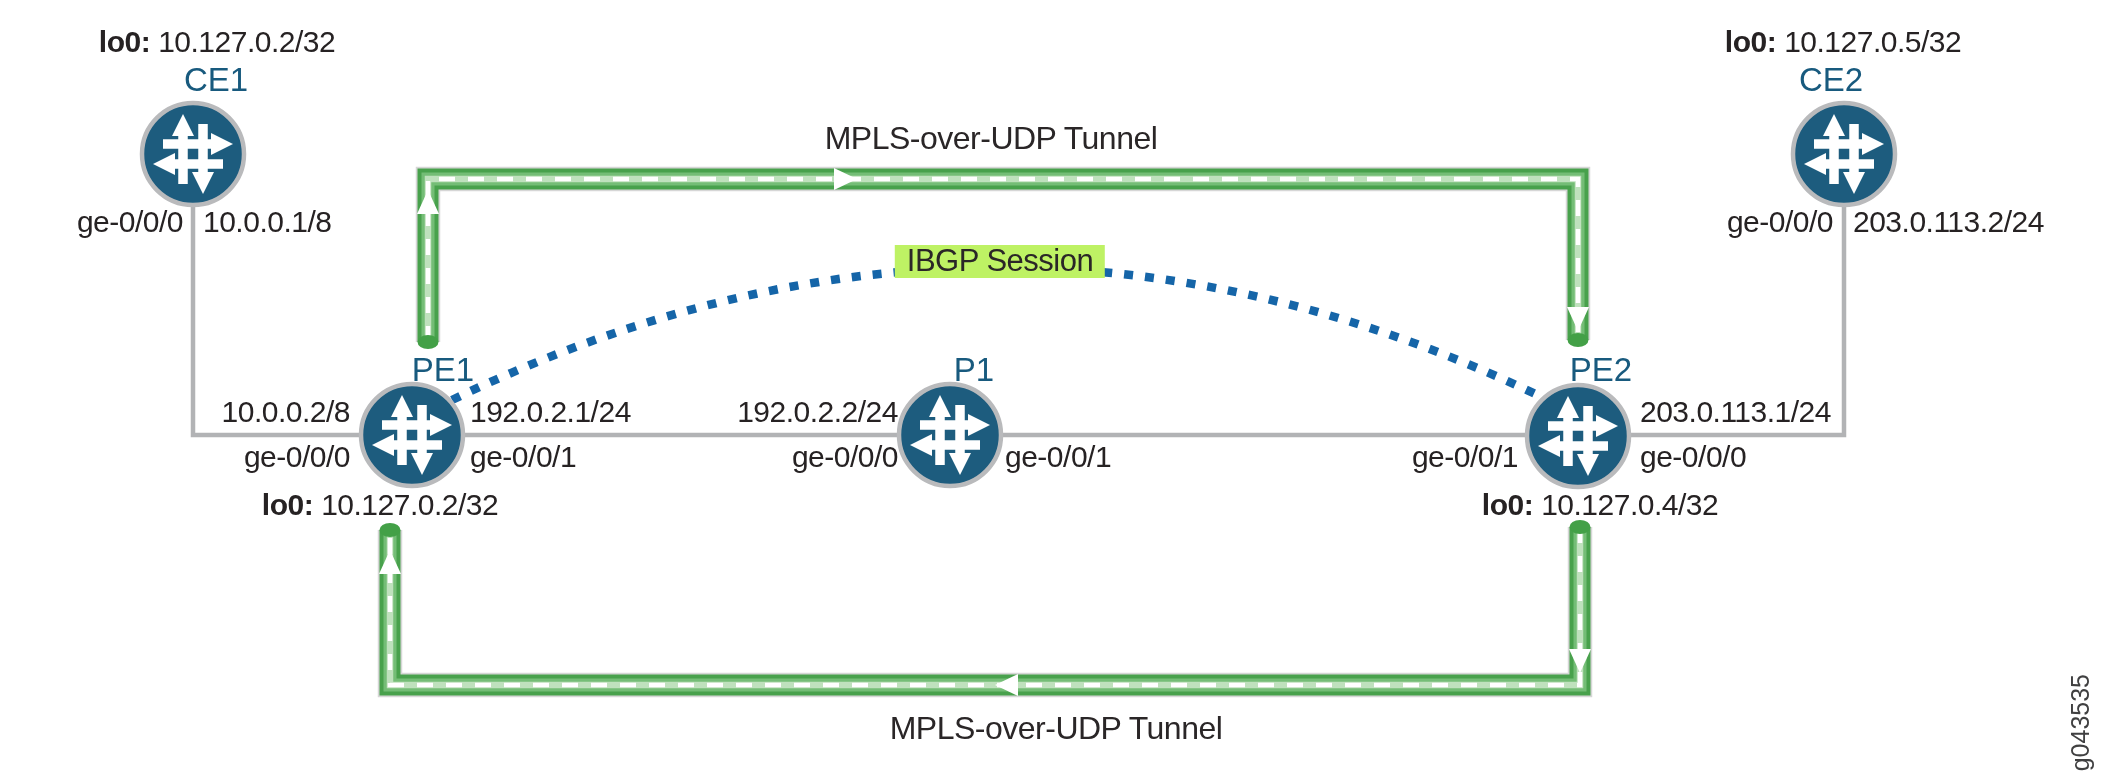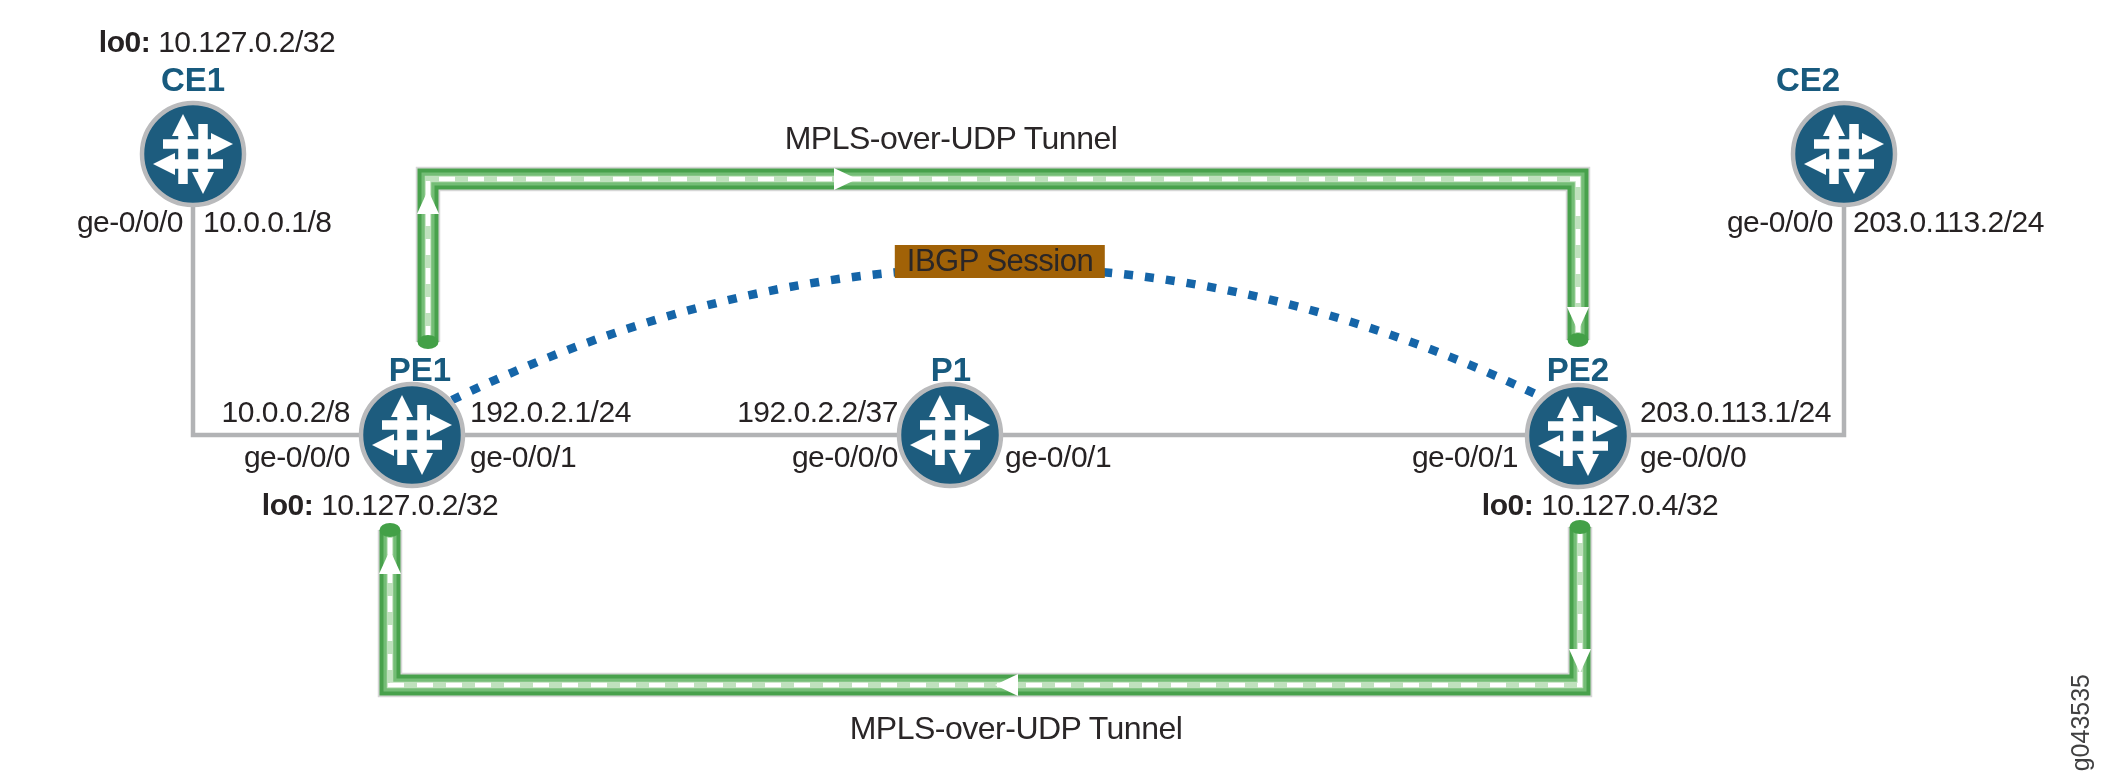--- a/index.html
+++ b/index.html
@@ -3,25 +3,25 @@
 <meta charset="utf-8">
 <style>
   html,body{margin:0;padding:0;background:#fff;}
   #stage{
     position:relative;width:2101px;height:781px;background:#ffffff;overflow:hidden;
     font-family:"Liberation Sans", sans-serif;color:#262223;
   }
   #diagram-svg{position:absolute;left:0;top:0;width:2101px;height:781px;}
   .lbl{position:absolute;white-space:nowrap;font-size:30px;letter-spacing:-0.5px;line-height:1.05;color:#262223;}
   .ctr{transform:translateX(-50%);text-align:center;}
-  .node-label{font-size:33px;font-weight:bold;color:#185a7e;letter-spacing:0;}
+  .node-label{font-size:33px;font-weight:normal;color:#185a7e;letter-spacing:0;margin-left:23px;}
   .lo0 .pfx{font-weight:bold;}
   .lo0 .val{margin-left:8px;}
-  .tunnel-label{font-size:32px;color:#2a2627;}
-  .ibgp-label{font-size:31px;color:#2a2627;background:#a16207;padding:0 12px;}
+  .tunnel-label{font-size:32px;color:#2a2627;margin-left:40px;}
+  .ibgp-label{font-size:31px;color:#2a2627;background:#bef264;padding:0 12px;}
   .figure-id{
     position:absolute;right:6px;bottom:10px;font-size:25px;color:#404041;
     writing-mode:vertical-rl;transform:rotate(180deg);letter-spacing:0;
   }
   
   .t-halo{fill:none;stroke:#d6d6d6;stroke-width:24.5px;stroke-linejoin:miter;}
   .t-g1{fill:none;stroke:#48a14c;stroke-width:21px;stroke-linejoin:miter;}
   .t-g2{fill:none;stroke:#74bd76;stroke-width:13px;stroke-linejoin:miter;}
   .t-g3{fill:none;stroke:#bfe1bd;stroke-width:6.5px;stroke-linejoin:miter;}
   .t-dash{fill:none;stroke:#ffffff;stroke-width:4.5px;stroke-dasharray:16 13;}
@@ -91,35 +91,38 @@
     <use href="#router" transform="translate(1844,154)"></use>
   </svg>
 
   <div class="lbl ctr lo0" style="left:217px;top:26px">
     <span class="pfx">lo0:</span><span class="val">10.127.0.2/32</span>
   </div>
   <div class="lbl ctr node-label" style="left:193px;top:63px">CE1</div>
   <div class="lbl" style="right:1918px;top:206px">ge-0/0/0</div>
   <div class="lbl" style="left:203px;top:206px">10.0.0.1/8</div>
 
+  <div class="lbl ctr lo0" style="left:1843px;top:26px">
+    <span class="pfx">lo0:</span><span class="val">10.127.0.5/32</span>
+  </div>
   <div class="lbl ctr node-label" style="left:1808px;top:63px">CE2</div>
   <div class="lbl" style="right:268px;top:206px">ge-0/0/0</div>
   <div class="lbl" style="left:1853px;top:206px">203.0.113.2/24</div>
 
   <div class="lbl ctr node-label" style="left:420px;top:353px">PE1</div>
   <div class="lbl" style="right:1751px;top:396px">10.0.0.2/8</div>
   <div class="lbl" style="right:1751px;top:441px">ge-0/0/0</div>
   <div class="lbl" style="left:470px;top:396px">192.0.2.1/24</div>
   <div class="lbl" style="left:470px;top:441px">ge-0/0/1</div>
   <div class="lbl ctr lo0" style="left:380px;top:489px">
     <span class="pfx">lo0:</span><span class="val">10.127.0.2/32</span>
   </div>
 
   <div class="lbl ctr node-label" style="left:951px;top:353px">P1</div>
-  <div class="lbl" style="right:1203px;top:396px">192.0.2.2/37</div>
+  <div class="lbl" style="right:1203px;top:396px">192.0.2.2/24</div>
   <div class="lbl" style="right:1203px;top:441px">ge-0/0/0</div>
   <div class="lbl" style="left:1005px;top:441px">ge-0/0/1</div>
 
   <div class="lbl ctr node-label" style="left:1578px;top:353px">PE2</div>
   <div class="lbl" style="right:583px;top:441px">ge-0/0/1</div>
   <div class="lbl" style="left:1640px;top:396px">203.0.113.1/24</div>
   <div class="lbl" style="left:1640px;top:441px">ge-0/0/0</div>
   <div class="lbl ctr lo0" style="left:1600px;top:489px">
     <span class="pfx">lo0:</span><span class="val">10.127.0.4/32</span>
   </div>

